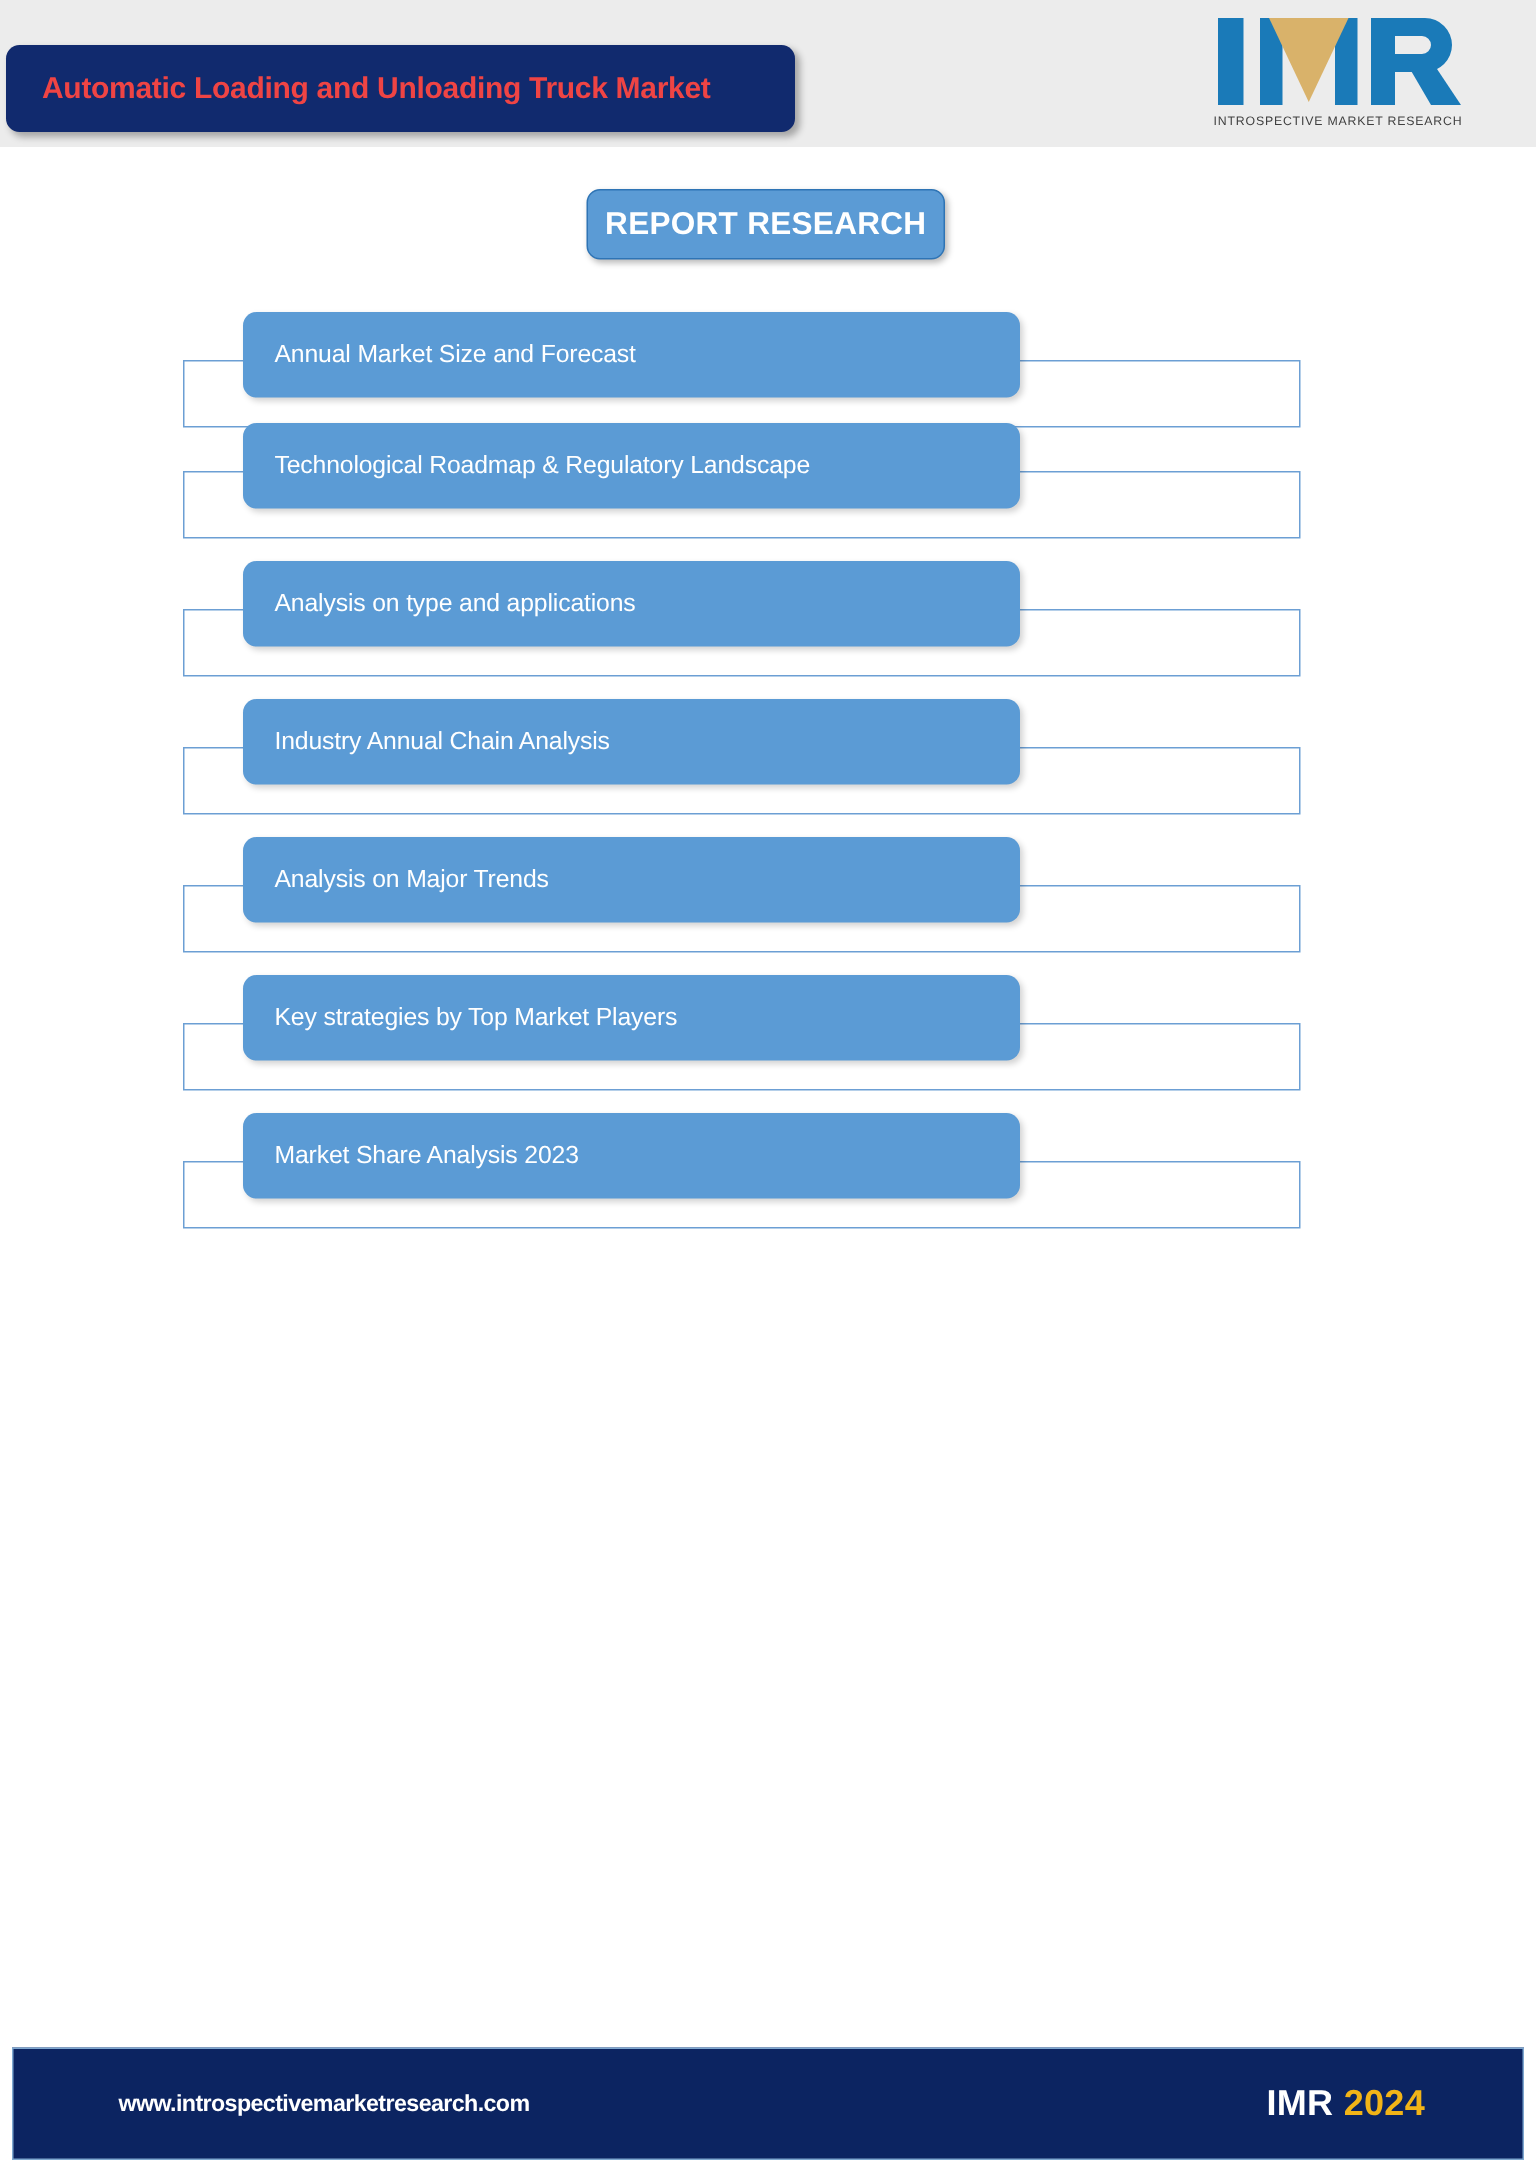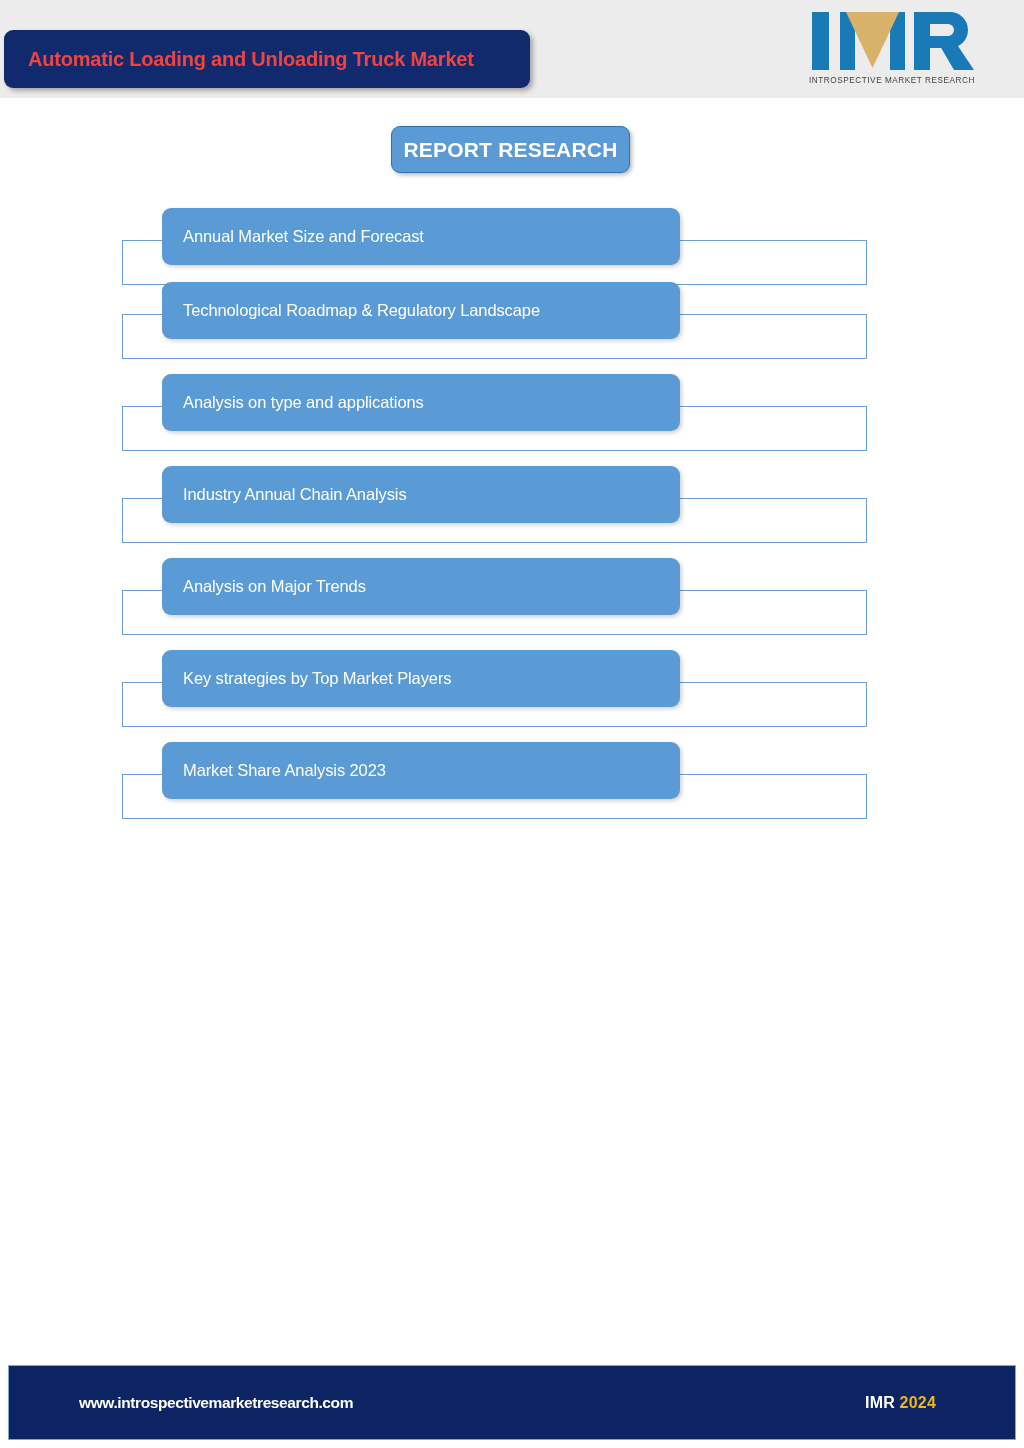--- a/index.html
+++ b/index.html
@@ -158,22 +158,22 @@
     position: absolute;
     left: 48px;
     color: #ffffff;
     font-size: 15.5px;
     font-weight: bold;
     letter-spacing: -0.4px;
     margin-left: 22px;
   }
   .footer-brand {
     position: absolute;
-    right: 79px;
-    font-size: 16px;
+    right: 65px;
+    font-size: 24px;
     font-weight: bold;
     letter-spacing: 0.2px;
     white-space: nowrap;
   }
   .brand-imr { color: #ffffff; }
   .brand-year { color: #f2b417; }
 </style>
 </head>
 <body>
 

